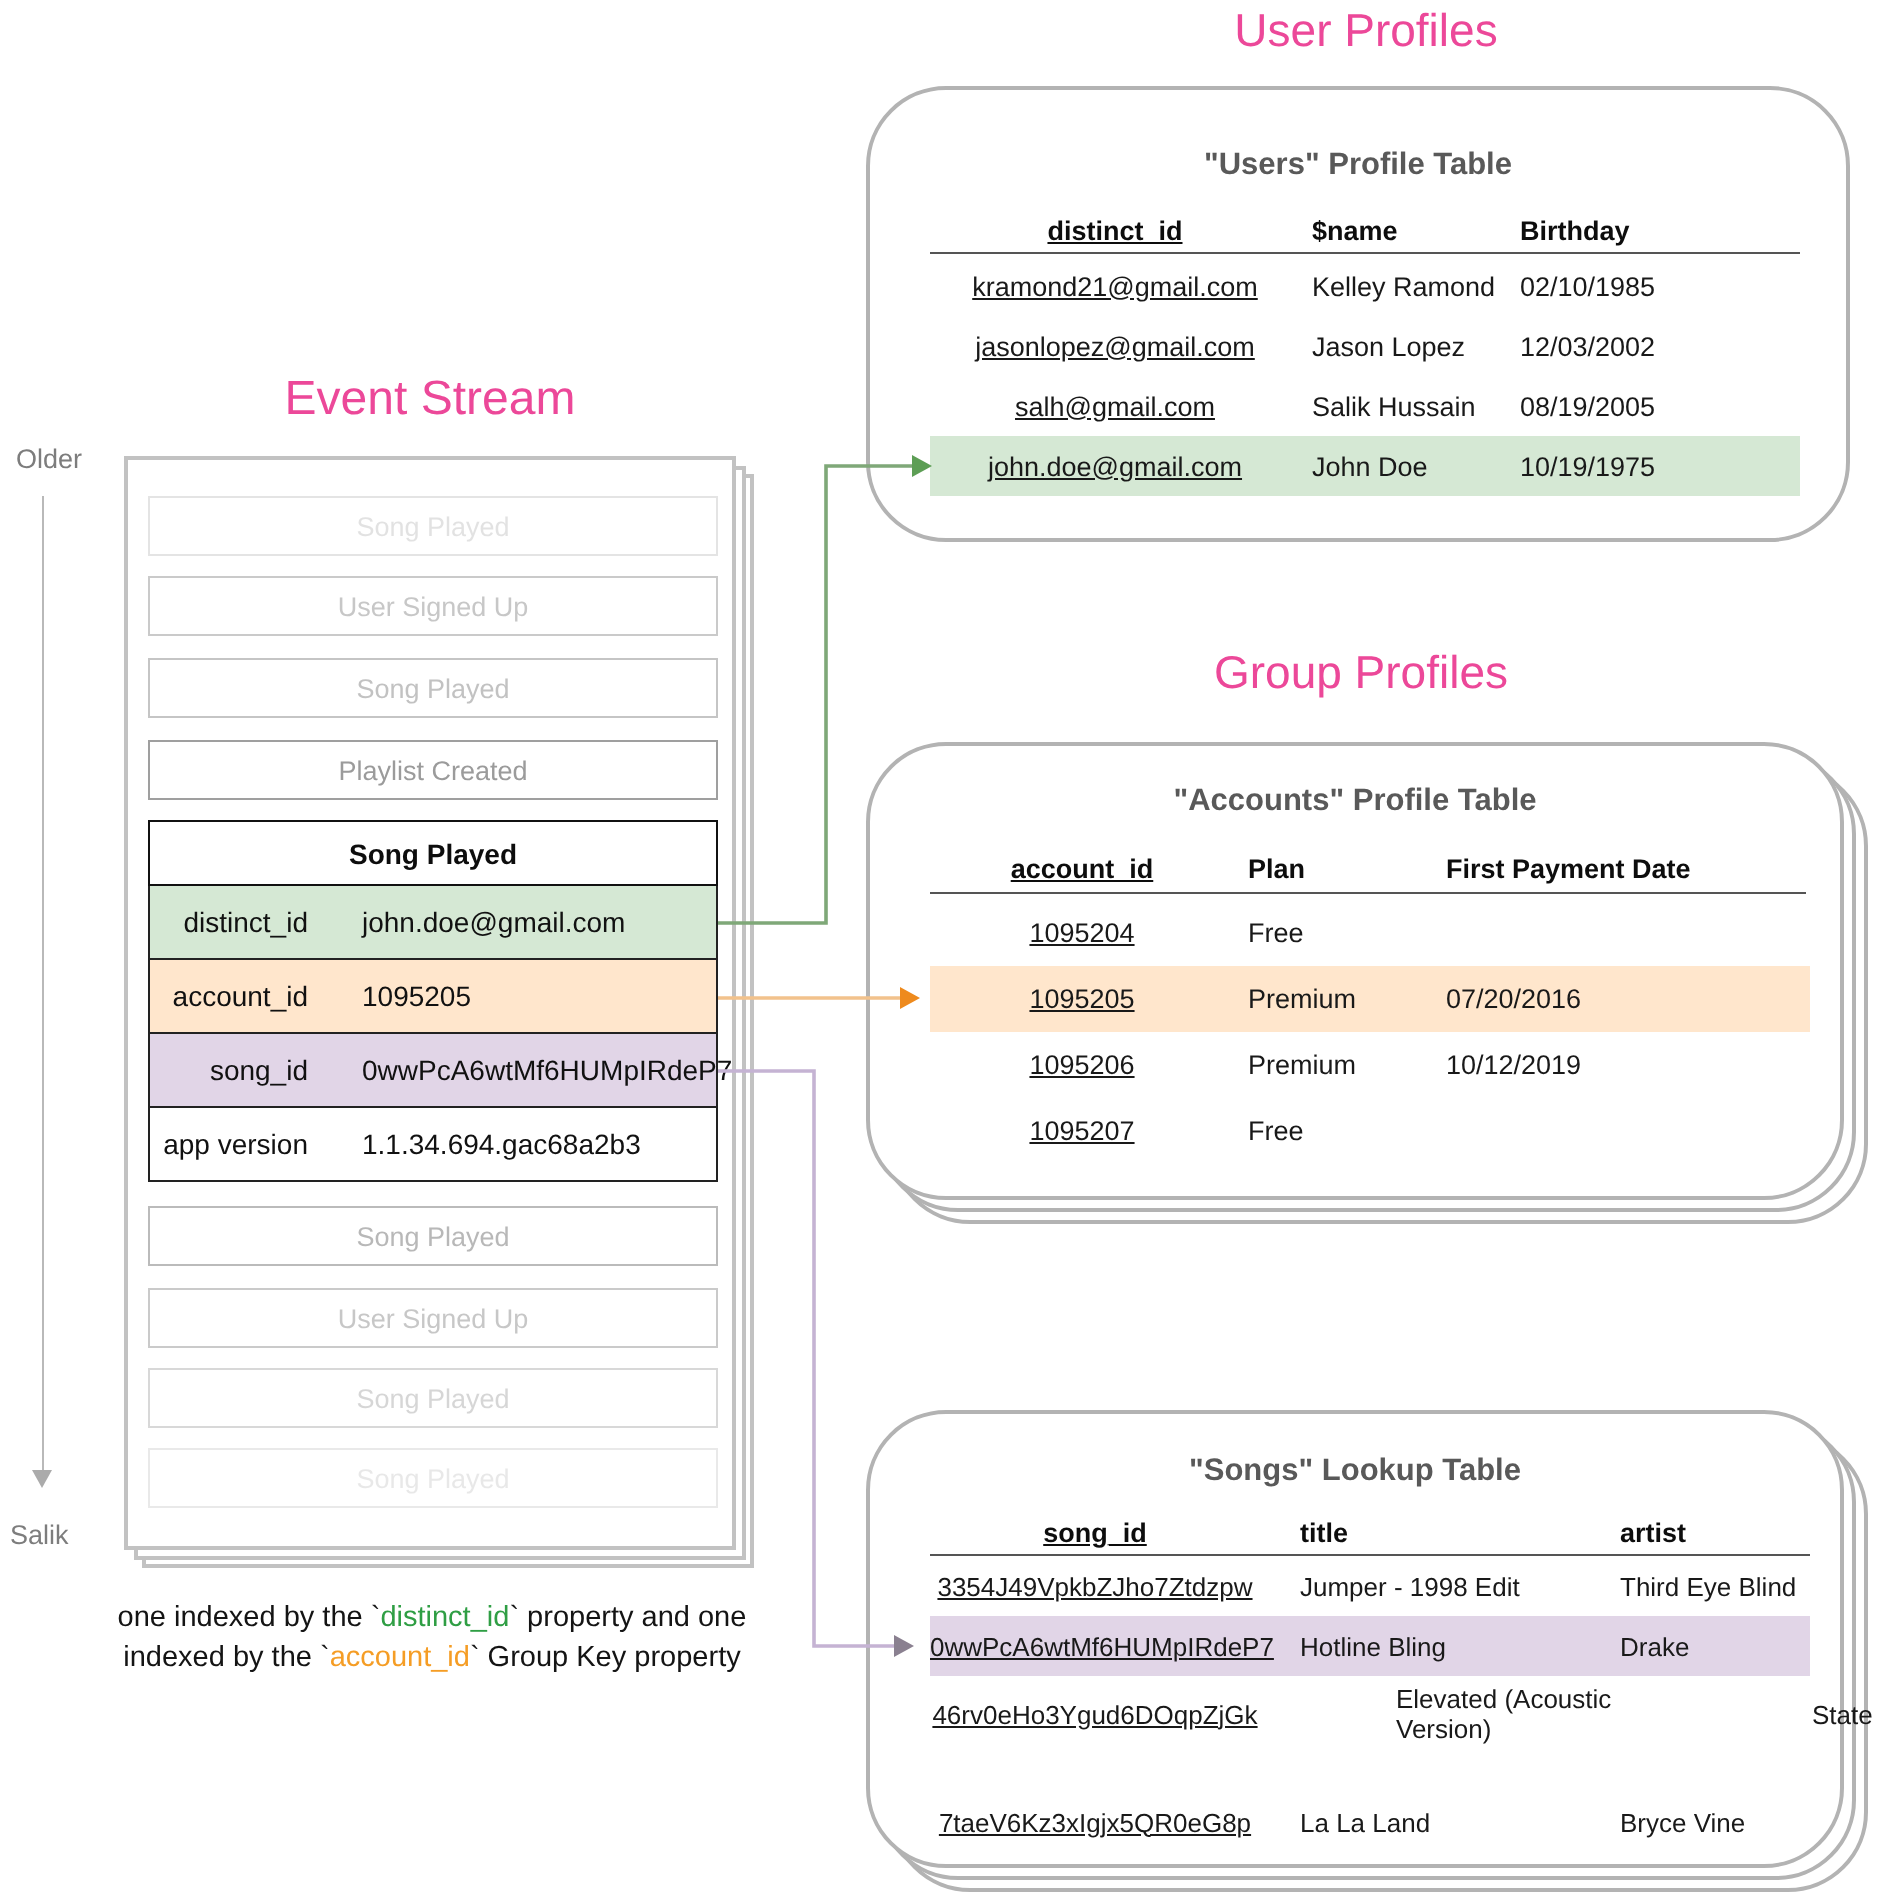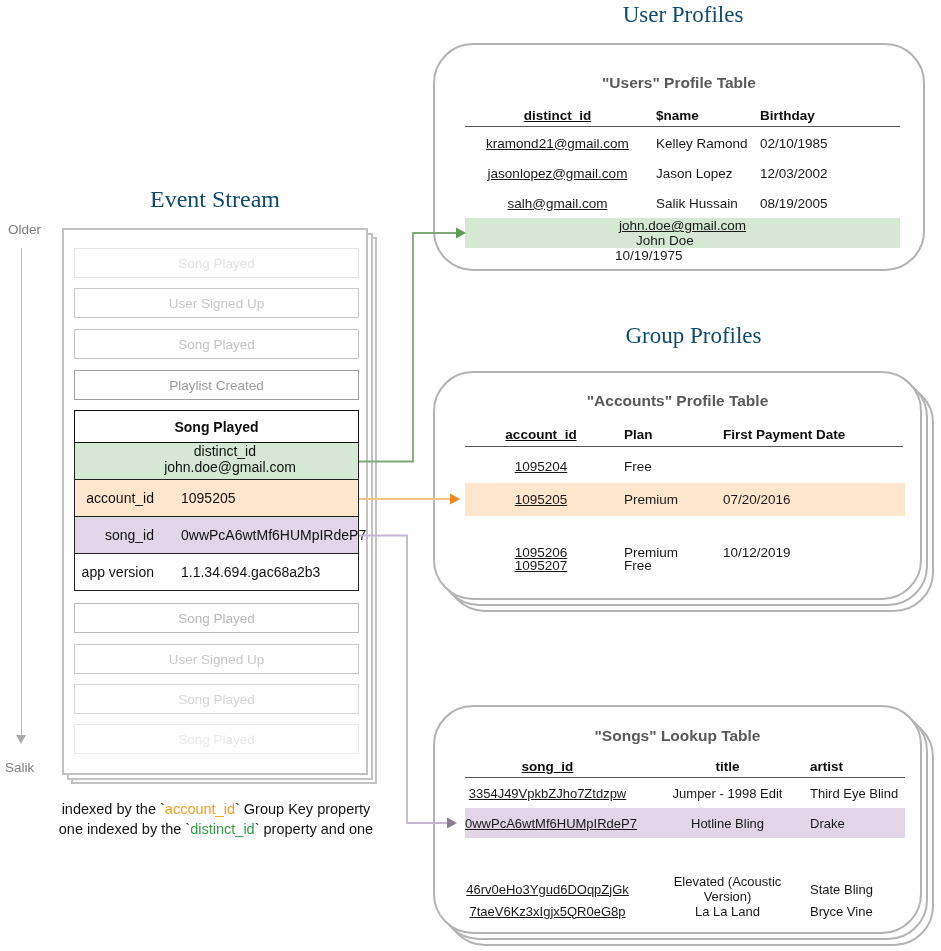--- a/index.html
+++ b/index.html
@@ -5,55 +5,55 @@
   :root{
     --green-fill:#d5e8d4; --orange-fill:#ffe6cc; --purple-fill:#e1d5e7;
     --green-arrow:#7fa878; --green-arrowhead:#5d9e55;
     --orange-arrow:#f2c28c; --orange-arrowhead:#ee8a1d;
     --purple-arrow:#c5b3d3; --purple-arrowhead:#8a8090;
     --caption-green:#2f9e44; --caption-orange:#f59d25;
   }
   html,body{margin:0;padding:0;background:#ffffff;}
   .canvas{position:relative;width:941px;height:951px;background:#fff;overflow:hidden;
           font-family:"Liberation Sans",sans-serif;color:#141414;}
-  .section-title{position:absolute;text-align:center;font-size:24px;color:#0c4a6e;font-family:Liberation Serif, serif;}
+  .section-title{position:absolute;text-align:center;font-size:24px;color:#ec4899;}
   .gutter-label{position:absolute;font-size:13.5px;color:#7d7d7d;}
   .time-line{position:absolute;left:21px;top:248px;width:0;height:487px;border-left:1.5px solid #b9b9b9;}
   .time-arrowhead{position:absolute;left:16px;top:735px;width:0;height:0;
       border-left:5.5px solid transparent;border-right:5.5px solid transparent;border-top:9px solid #ababab;}
   .stack-rect{position:absolute;width:306px;height:547px;border:2px solid #c2c2c2;background:#fff;box-sizing:border-box;}
   .event-box{position:absolute;left:74px;width:285px;height:30px;box-sizing:border-box;
       border:1.5px solid #9f9f9f;color:#9b9b9b;background:#fff;font-size:13.5px;
       display:flex;align-items:center;justify-content:center;}
   .detail-header{position:absolute;left:74px;top:410px;width:285px;height:33px;box-sizing:border-box;
       border:1.5px solid #111;background:#fff;font-weight:bold;font-size:14px;color:#0d0d0d;
       display:flex;align-items:center;justify-content:center;}
   .detail-row{position:absolute;left:74px;width:285px;height:37px;box-sizing:border-box;
       border:1px solid #222;border-top:none;display:flex;align-items:center;font-size:14px;color:#111;}
   .detail-key{width:79px;text-align:right;flex:none;}
   .detail-val{margin-left:27px;flex:none;}
-  .fill-green{background:var(--green-fill);flex-direction:column;}
+  .fill-green{background:var(--green-fill);}
   .fill-orange{background:var(--orange-fill);}
   .fill-purple{background:var(--purple-fill);}
   .card{position:absolute;border:2px solid #b3b3b3;border-radius:40px;background:#fff;box-sizing:border-box;}
   .card-back{position:absolute;border:2px solid #b3b3b3;border-radius:40px;background:#fff;box-sizing:border-box;}
   .card-title{position:absolute;text-align:center;font-weight:bold;font-size:15.5px;color:#595959;}
   .thead{position:absolute;display:flex;align-items:center;height:22px;font-weight:bold;font-size:13.5px;color:#0d0d0d;}
   .tunderline{position:absolute;height:0;border-top:1.5px solid #555;}
   .trow{position:absolute;display:flex;align-items:center;font-size:13.5px;color:#191919;}
   .linkish{text-decoration:underline;}
   .keycol{text-decoration:underline;}
   .uc1{width:185px;text-align:center;flex:none;}
   .uc2{width:105px;padding-left:6px;box-sizing:border-box;flex:none;}
   .uc3{width:145px;padding-left:5px;box-sizing:border-box;flex:none;}
   .ac1{width:152px;text-align:center;flex:none;}
   .ac2{width:100px;padding-left:7px;box-sizing:border-box;flex:none;}
   .ac3{width:188px;padding-left:6px;box-sizing:border-box;flex:none;}
   .sc1{width:165px;text-align:center;flex:none;}
-  .sc2{width:175px;padding-left:20px;box-sizing:border-box;flex:none;text-align:center;}
+  .sc2{width:175px;padding-left:20px;box-sizing:border-box;flex:none;}
   .sc3{width:100px;padding-left:5px;box-sizing:border-box;flex:none;}
   .caption{position:absolute;left:21px;top:800px;width:390px;text-align:center;font-size:14.5px;line-height:19.5px;color:#141414;}
   .cap-green{color:var(--caption-green);}
   .cap-orange{color:var(--caption-orange);}
   svg.arrows{position:absolute;left:0;top:0;z-index:50;pointer-events:none;}
 </style>
 </head>
 <body>
 
 <div class="canvas">
@@ -119,42 +119,42 @@
     <span class="uc1 linkish">salh@gmail.com</span>
     <span class="uc2">Salik Hussain</span>
     <span class="uc3">08/19/2005</span>
   </div>
   <div class="trow fill-green" style="left:465px;top:218px;width:435px;height:30px;">
     <span class="uc1 linkish">john.doe@gmail.com</span>
     <span class="uc2">John Doe</span>
     <span class="uc3">10/19/1975</span>
   </div>
 
-  <div class="section-title" style="left:449px;top:323px;width:489px;font-size:23px;">Group Profiles</div>
+  <div class="section-title" style="left:436px;top:323px;width:489px;font-size:23px;">Group Profiles</div>
   <div class="card-back" style="left:445px;top:383px;width:489px;height:229px;"></div>
   <div class="card-back" style="left:439px;top:377px;width:489px;height:229px;"></div>
   <div class="card" style="left:433px;top:371px;width:489px;height:229px;"></div>
   <div class="card-title" style="left:433px;top:392px;width:489px;">"Accounts" Profile Table</div>
   <div class="thead" style="left:465px;top:423px;width:440px;">
     <span class="ac1 keycol">account_id</span>
     <span class="ac2">Plan</span>
     <span class="ac3">First Payment Date</span>
   </div>
   <div class="tunderline" style="left:465px;top:446px;width:438px;"></div>
   <div class="trow" style="left:465px;top:450px;width:440px;height:33px;">
     <span class="ac1 linkish">1095204</span>
     <span class="ac2">Free</span>
     <span class="ac3"></span>
   </div>
   <div class="trow fill-orange" style="left:465px;top:483px;width:440px;height:33px;">
     <span class="ac1 linkish">1095205</span>
     <span class="ac2">Premium</span>
     <span class="ac3">07/20/2016</span>
   </div>
-  <div class="trow" style="left:465px;top:516px;width:440px;height:33px;margin-top:20px;">
+  <div class="trow" style="left:465px;top:516px;width:440px;height:33px;">
     <span class="ac1 linkish">1095206</span>
     <span class="ac2">Premium</span>
     <span class="ac3">10/12/2019</span>
   </div>
   <div class="trow" style="left:465px;top:549px;width:440px;height:33px;">
     <span class="ac1 linkish">1095207</span>
     <span class="ac2">Free</span>
     <span class="ac3"></span>
   </div>
 
@@ -171,34 +171,34 @@
   <div class="trow" style="left:465px;top:778px;width:440px;height:30px;font-size:13px;">
     <span class="sc1 linkish">3354J49VpkbZJho7Ztdzpw</span>
     <span class="sc2">Jumper - 1998 Edit</span>
     <span class="sc3">Third Eye Blind</span>
   </div>
   <div class="trow fill-purple" style="left:465px;top:808px;width:440px;height:30px;font-size:13px;">
     <span class="sc1 linkish">0wwPcA6wtMf6HUMpIRdeP7</span>
     <span class="sc2">Hotline Bling</span>
     <span class="sc3">Drake</span>
   </div>
-  <div class="trow" style="left:465px;top:874px;width:440px;height:30px;font-size:13px;">
+  <div class="trow" style="left:465px;top:842px;width:440px;height:30px;font-size:13px;gap:48px;">
     <span class="sc1 linkish">46rv0eHo3Ygud6DOqpZjGk</span>
     <span class="sc2">Elevated (Acoustic Version)</span>
     <span class="sc3">State Bling</span>
   </div>
   <div class="trow" style="left:465px;top:896px;width:440px;height:30px;font-size:13px;">
     <span class="sc1 linkish">7taeV6Kz3xIgjx5QR0eG8p</span>
     <span class="sc2">La La Land</span>
     <span class="sc3">Bryce Vine</span>
   </div>
 
   <div class="caption">
+    <div><span>one indexed by the `</span><span class="cap-green">distinct_id</span><span>` property and one</span></div>
     <div><span>indexed by the `</span><span class="cap-orange">account_id</span><span>` Group Key property</span></div>
-    <div><span>one indexed by the `</span><span class="cap-green">distinct_id</span><span>` property and one</span></div>
   </div>
 
   <svg class="arrows" width="941" height="951" viewBox="0 0 941 951">
     <path d="M359,461.5 L413,461.5 L413,233 L456,233" fill="none" style="stroke:var(--green-arrow);" stroke-width="1.8"></path>
     <polygon points="456,227.5 466,233 456,238.5" style="fill:var(--green-arrowhead);"></polygon>
     <path d="M359,499 L450,499" fill="none" style="stroke:var(--orange-arrow);" stroke-width="1.8"></path>
     <polygon points="450,493.5 460,499 450,504.5" style="fill:var(--orange-arrowhead);"></polygon>
     <path d="M359,535.5 L407,535.5 L407,823 L447,823" fill="none" style="stroke:var(--purple-arrow);" stroke-width="1.8"></path>
     <polygon points="447,817.5 457,823 447,828.5" style="fill:var(--purple-arrowhead);"></polygon>
   </svg>

